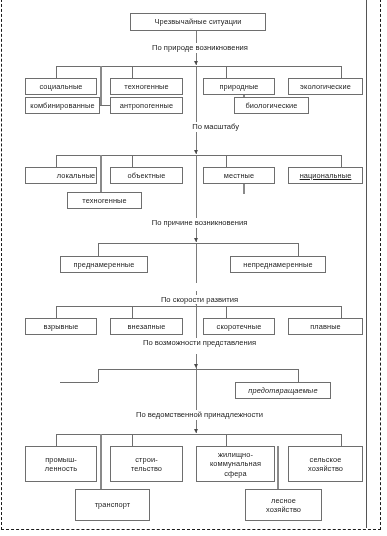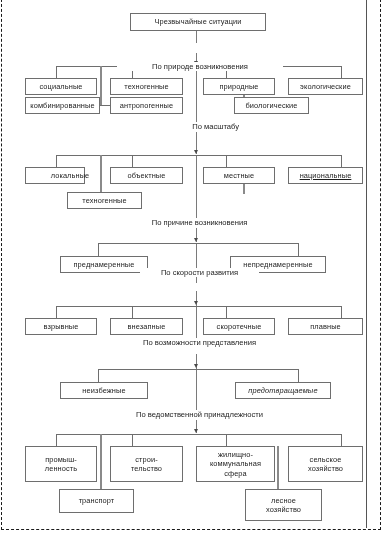--- a/index.html
+++ b/index.html
@@ -102,21 +102,21 @@
 <body>
 
 <div id="page">
 
   <div id="frame"></div>
   <div id="inner-frame"></div>
 
   <div class="node" style="left:130px; top:13px; width:136px; height:18px;">Чрезвычайные ситуации</div>
 
   <div class="spine" style="left:196px; top:31px; height:12px;"></div>
-  <div class="caption" style="left:117px; top:43px; width:160px;margin-top:19px;">По природе возникновения</div>
+  <div class="caption" style="left:117px; top:43px; width:160px;">По природе возникновения</div>
   <div class="spine" style="left:196px; top:53px; height:12px;"></div>
   <div class="arrow" style="left:194px; top:61px;"></div>
 
   <div class="hline" style="left:56px; top:66px; width:285px;"></div>
   <div class="vline" style="left:56px; top:66px; height:12px;"></div>
   <div class="vline" style="left:132px; top:66px; height:12px;"></div>
   <div class="vline" style="left:226px; top:66px; height:12px;"></div>
   <div class="vline" style="left:341px; top:66px; height:12px;"></div>
   <div class="hline" style="left:25px; top:78px; width:31px;"></div>
   <div class="hline" style="left:132px; top:78px; width:23px;"></div>
@@ -145,21 +145,21 @@
   <div class="hline" style="left:56px; top:155px; width:285px;"></div>
   <div class="vline" style="left:56px; top:155px; height:12px;"></div>
   <div class="vline" style="left:132px; top:155px; height:12px;"></div>
   <div class="vline" style="left:226px; top:155px; height:12px;"></div>
   <div class="vline" style="left:341px; top:155px; height:12px;"></div>
   <div class="hline" style="left:25px; top:167px; width:31px;"></div>
   <div class="hline" style="left:132px; top:167px; width:23px;"></div>
   <div class="hline" style="left:203px; top:167px; width:23px;"></div>
   <div class="hline" style="left:310px; top:167px; width:31px;"></div>
 
-  <div class="node" style="left:25px; top:167px; width:60px; height:17px;padding-left:32px;">локальные</div>
+  <div class="node" style="left:25px; top:167px; width:72px; height:17px;padding-left:32px;">локальные</div>
   <div class="node" style="left:110px; top:167px; width:73px; height:17px;">объектные</div>
   <div class="node" style="left:203px; top:167px; width:72px; height:17px;">местные</div>
   <div class="node" style="left:288px; top:167px; width:75px; height:17px;text-decoration:underline;">национальные</div>
 
   <div class="vline thick" style="left:100px; top:155px; height:39px;"></div>
   <div class="vline thick" style="left:243px; top:184px; height:10px;"></div>
 
   <div class="node" style="left:67px; top:192px; width:75px; height:17px;">техногенные</div>
 
   <div class="spine" style="left:196px; top:155px; height:65px;"></div>
@@ -172,21 +172,21 @@
   <div class="vline" style="left:98px; top:243px; height:13px;"></div>
   <div class="vline" style="left:298px; top:243px; height:13px;"></div>
   <div class="hline" style="left:60px; top:256px; width:38px;"></div>
   <div class="hline" style="left:230px; top:256px; width:68px;"></div>
 
   <div class="node" style="left:60px; top:256px; width:88px; height:17px;">преднамеренные</div>
   <div class="node" style="left:230px; top:256px; width:96px; height:17px;">непреднамеренные</div>
 
   <div class="spine" style="left:196px; top:243px; height:40px;"></div>
 
-  <div class="caption" style="left:140px; top:268px; width:113px;">По скорости развития</div>
+  <div class="caption" style="left:140px; top:295px; width:113px;">По скорости развития</div>
   <div class="spine" style="left:196px; top:291px; height:15px;"></div>
   <div class="arrow" style="left:194px; top:301px;"></div>
 
   <div class="hline" style="left:56px; top:306px; width:285px;"></div>
   <div class="vline" style="left:56px; top:306px; height:12px;"></div>
   <div class="vline" style="left:132px; top:306px; height:12px;"></div>
   <div class="vline" style="left:226px; top:306px; height:12px;"></div>
   <div class="vline" style="left:341px; top:306px; height:12px;"></div>
   <div class="hline" style="left:25px; top:318px; width:31px;"></div>
   <div class="hline" style="left:132px; top:318px; width:23px;"></div>
@@ -203,21 +203,20 @@
   <div class="caption" style="left:110px; top:338px; width:173px;">По возможности представления</div>
   <div class="spine" style="left:196px; top:354px; height:15px;"></div>
   <div class="arrow" style="left:194px; top:364px;"></div>
 
   <div class="hline" style="left:98px; top:369px; width:200px;"></div>
   <div class="vline" style="left:98px; top:369px; height:13px;"></div>
   <div class="vline" style="left:298px; top:369px; height:13px;"></div>
   <div class="hline" style="left:60px; top:382px; width:38px;"></div>
   <div class="hline" style="left:235px; top:382px; width:63px;"></div>
 
-  <div class="node" style="left:60px; top:382px; width:88px; height:17px;">неизбежные</div>
   <div class="node" style="left:235px; top:382px; width:96px; height:17px;font-style:italic;">предотвращаемые</div>
 
   <div class="spine" style="left:196px; top:369px; height:43px;"></div>
 
   <div class="caption" style="left:108px; top:410px; width:177px;">По ведомственной принадлежности</div>
   <div class="spine" style="left:196px; top:420px; height:13px;"></div>
   <div class="arrow" style="left:194px; top:429px;"></div>
 
   <div class="hline" style="left:56px; top:434px; width:285px;"></div>
   <div class="vline" style="left:56px; top:434px; height:12px;"></div>
@@ -235,17 +234,17 @@
 тельство</div>
   <div class="node" style="left:196px; top:446px; width:79px; height:36px;">жилищно-
 коммунальная
 сфера</div>
   <div class="node" style="left:288px; top:446px; width:75px; height:36px;">сельское
 хозяйство</div>
 
   <div class="vline thick" style="left:100px; top:434px; height:56px;"></div>
   <div class="vline thick" style="left:277px; top:446px; height:44px;"></div>
 
-  <div class="node" style="left:59px; top:489px; width:75px; height:24px;">транспорт</div>
+  <div class="node" style="left:75px; top:489px; width:75px; height:32px;">транспорт</div>
   <div class="node" style="left:245px; top:489px; width:77px; height:32px;">лесное
 хозяйство</div>
 
 </div>
 
 </body></html>

